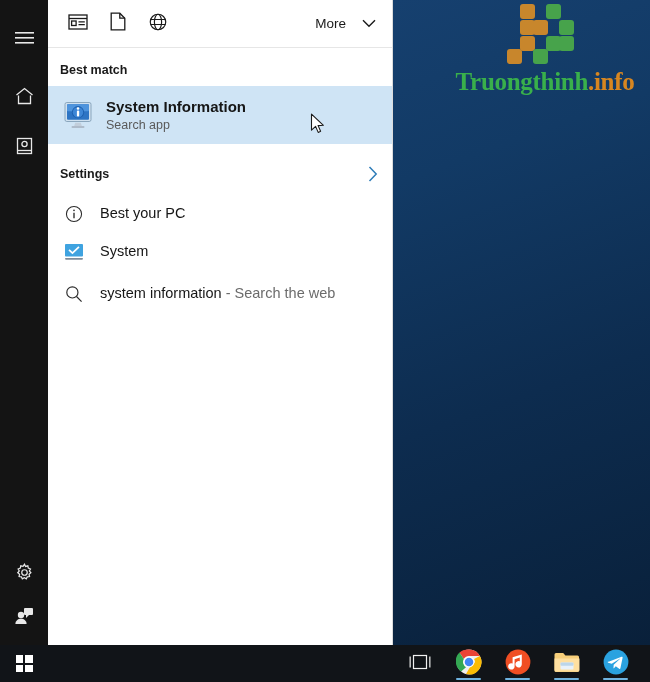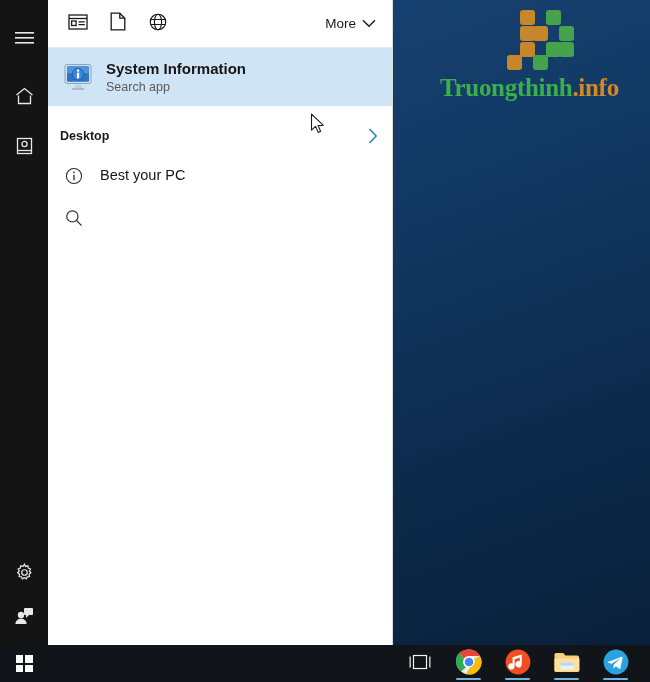--- a/index.html
+++ b/index.html
@@ -16,22 +16,22 @@
     background:
       radial-gradient(ellipse at 80% 10%, #17427a 0%, #10355f 35%, #0a2448 65%, #07192f 100%);
   }
   #desktop-shade {
     position:absolute; left:393px; top:0; width:257px; height:645px;
     background:linear-gradient(160deg,#16406f 0%,#123a65 25%,#0d2c4f 60%,#09203a 100%);
   }
 
   
   #watermark {
-    position:absolute; left:440px; top:8px; width:210px; height:100px;
-    opacity:.96;
+    position:absolute; left:440px; top:2px; width:210px; height:100px;
+    text-align:center; opacity:.96;
   }
   #wm-squares { position:relative; width:110px; height:62px; margin:2px auto 0; }
   .sq { position:absolute; width:15px; height:15px; border-radius:3px; }
   #wm-text {
     font-family:"Liberation Serif", serif;
     font-size:25px; font-weight:bold; letter-spacing:-.3px;
     white-space:nowrap; margin-top:2px;
   }
 
   
@@ -86,21 +86,21 @@
   #filter-row {
     height:48px; display:flex; align-items:center;
     padding:0 12px 0 10px; border-bottom:1px solid #e6e6e6;
     flex-shrink:0;
   }
   .filter-icon {
     width:40px; height:40px; display:flex; align-items:center; justify-content:center;
     color:#1a1a1a;
   }
   #more-btn {
-    margin-left:auto; display:flex; align-items:center; gap:6px;
+    margin-left:auto; display:flex; align-items:center; gap:16px;
     font-size:13.5px; color:#1a1a1a; padding-right:4px;
   }
 
   
   #results { flex:1; overflow:hidden; }
 
   .section-head {
     display:flex; align-items:center;
     padding:0 14px 0 12px; height:32px;
     font-size:12.5px; font-weight:bold; color:#1a1a1a;
@@ -257,20 +257,23 @@
         <span>
           <svg width="14" height="9" viewBox="0 0 14 9" fill="none" stroke="#1a1a1a" stroke-width="1.4">
             <path d="M1 1.3L7 7.3L13 1.3"></path>
           </svg>
         </span>
       </div>
     </div>
 
     <div id="results">
 
+      <div class="section-head first">
+        <span>Best match</span>
+      </div>
 
       <div class="result-row best">
         <span class="row-ico best-ico">
           <svg width="30" height="28" viewBox="0 0 30 28">
             <rect x="2" y="1.5" width="26" height="19" rx="1.8" fill="#cfe0ef" stroke="#8aa6bd" stroke-width="1"></rect>
             <rect x="4" y="3.3" width="22" height="15.5" rx="1" fill="#2d74c4"></rect>
             <rect x="4" y="3.3" width="22" height="7" rx="1" fill="#4e94dd"></rect>
             <circle cx="15" cy="11.2" r="6.1" fill="#1d5fae"></circle>
             <circle cx="15" cy="11.2" r="5.2" fill="#3d86d6"></circle>
             <circle cx="15" cy="7.6" r="1.25" fill="#fff"></circle>
@@ -279,49 +282,64 @@
             <rect x="8.5" y="25" width="13" height="1.9" rx=".9" fill="#aebbca"></rect>
           </svg>
         </span>
         <span class="row-text">
           <span class="row-title bold">System Information</span>
           <span class="row-sub">Search app</span>
         </span>
       </div>
 
       <div class="section-head" style="margin-top:14px">
-        <span>Desktop</span>
+        <span>Settings</span>
         <span class="chev-blue">
           <svg width="10" height="16" viewBox="0 0 10 16" fill="none" stroke="#2e7cb8" stroke-width="1.5">
             <path d="M1.5 1L8.2 8L1.5 15"></path>
           </svg>
         </span>
       </div>
 
       <div class="result-row" style="margin-top:6px">
         <span class="row-ico">
           <svg width="18" height="18" viewBox="0 0 20 20" fill="none" stroke="#2b2b2b" stroke-width="1.2">
             <circle cx="10" cy="10" r="8.4"></circle>
             <circle cx="10" cy="5.9" r=".95" fill="#2b2b2b" stroke="none"></circle>
             <path d="M10 8.6V14.6" stroke-width="1.5"></path>
           </svg>
         </span>
         <span class="row-text">
           <span class="row-title">Best your PC</span>
         </span>
       </div>
 
+      <div class="result-row" style="margin-top:2px">
+        <span class="row-ico">
+          <svg width="20" height="18" viewBox="0 0 22 20">
+            <rect x="1" y="1" width="20" height="14" rx="1" fill="#3fa3e0"></rect>
+            <path d="M5.5 7.6L9.3 11.2L16.5 4.4" fill="none" stroke="#fff" stroke-width="2"></path>
+            <rect x="1" y="16.6" width="20" height="1.9" rx=".9" fill="#7d8b99"></rect>
+          </svg>
+        </span>
+        <span class="row-text">
+          <span class="row-title">System</span>
+        </span>
+      </div>
 
 
       <div class="result-row" style="margin-top:6px">
         <span class="row-ico">
           <svg width="18" height="18" viewBox="0 0 20 20" fill="none" stroke="#2b2b2b" stroke-width="1.3">
             <circle cx="8.2" cy="8.2" r="6.2"></circle>
             <path d="M12.8 12.8L18.4 18.4"></path>
           </svg>
+        </span>
+        <span class="row-text">
+          <span class="row-title"><span>system information</span><span class="muted"> - Search the web</span></span>
         </span>
       </div>
     </div>
 
     <div id="searchbox">
       <span id="searchbox-text"><span>System Information</span><span id="caret"></span></span>
     </div>
   </div>
 </div>
 

